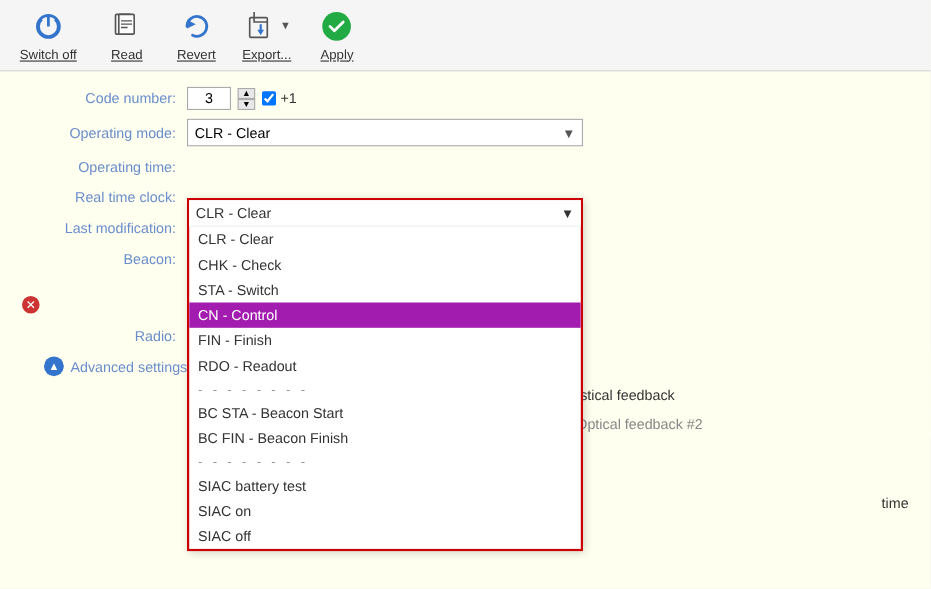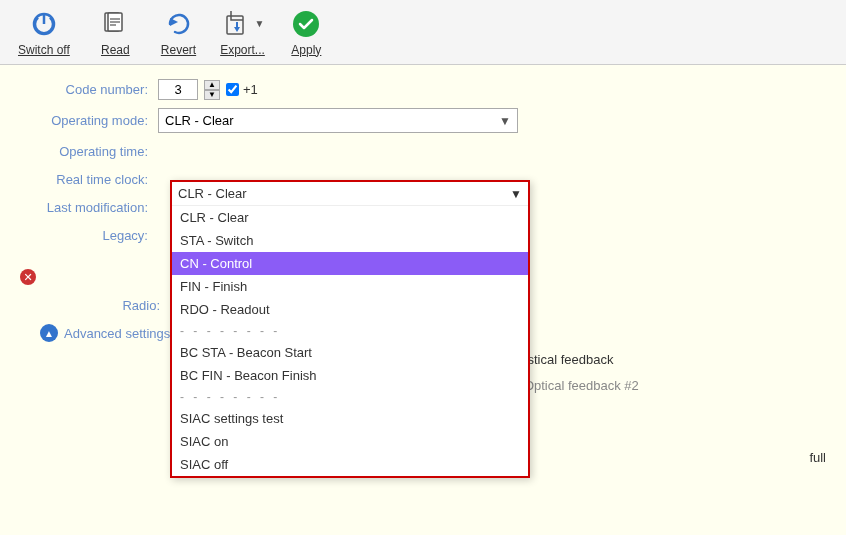--- a/index.html
+++ b/index.html
@@ -62,21 +62,21 @@
     
     .main {
       background: #fffff0;
       padding: 10px 0;
       position: relative;
     }
 
     .form-row {
       display: flex;
       align-items: center;
-      padding: 4px 8px;
+      padding: 4px 20px;
       min-height: 28px;
     }
     .form-label {
       color: #6a8ecb;
       text-align: right;
       width: 150px;
       padding-right: 10px;
       font-size: 13px;
     }
     .form-value {
@@ -173,21 +173,21 @@
       overflow-y: auto;
     }
     .dropdown-item {
       padding: 4px 8px;
       cursor: pointer;
       color: #333;
       font-size: 13px;
       white-space: nowrap;
     }
     .dropdown-item.selected {
-      background: #8b5cf6;
+      background: #a21caf;
       color: white;
     }
     .dropdown-separator {
       padding: 3px 8px;
       color: #999;
       font-size: 12px;
       letter-spacing: 3px;
     }
 
     
@@ -386,21 +386,21 @@
     <span class="form-label">Real time clock:</span>
     <span class="form-value"></span>
   </div>
 
   <div class="form-row">
     <span class="form-label">Last modification:</span>
     <span class="form-value"></span>
   </div>
 
   <div class="form-row">
-    <span class="form-label">Legacy:</span>
+    <span class="form-label">Beacon:</span>
     <span class="form-value"></span>
   </div>
 
   <div class="form-row" style="min-height:14px;"></div>
 
   <div class="beacon-row">
     <span class="remove-icon">✕</span>
   </div>
 
   <div class="beacon-row">
@@ -411,21 +411,21 @@
   <div class="advanced-row">
     <span style="width:20px; display:inline-block;"></span>
     <span class="advanced-icon">▲</span>
     <span class="advanced-label">Advanced settings:</span>
     <span style="margin-left:10px;">
       <input type="checkbox" class="checkbox-small" style="">
     </span>
     <span class="remove-icon" style="margin-left:6px;">✕</span>
   </div>
 
-  <div style="position:absolute; right:20px; top:385px; color:#333; font-size:13px;">full</div>
+  <div style="position:absolute; right:20px; top:385px; color:#333; font-size:13px;">time</div>
 
   <div class="checkbox-row">
     <div class="checkbox-pair">
       <div class="checkbox-item">
         <input type="checkbox" class="checkbox-small" style="">
         <span>Legacy protocol</span>
       </div>
       <div class="checkbox-item">
         <input type="checkbox" class="checkbox-small" checked="" style="">
         <span>Acoustical feedback</span>
@@ -446,27 +446,28 @@
     </div>
   </div>
 
   <div class="dropdown-open">
     <div class="dropdown-open-header">
       <span>CLR - Clear</span>
       <span class="arrow">▼</span>
     </div>
     <div class="dropdown-list" id="dropdown-list">
     <div class="dropdown-item">CLR - Clear</div>
+        <div class="dropdown-item">CHK - Check</div>
         <div class="dropdown-item">STA - Switch</div>
         <div class="dropdown-item selected">CN - Control</div>
         <div class="dropdown-item">FIN - Finish</div>
         <div class="dropdown-item">RDO - Readout</div>
         <div class="dropdown-separator">- - - - - - - -</div>
         <div class="dropdown-item">BC STA - Beacon Start</div>
         <div class="dropdown-item">BC FIN - Beacon Finish</div>
         <div class="dropdown-separator">- - - - - - - -</div>
-        <div class="dropdown-item">SIAC settings test</div>
+        <div class="dropdown-item">SIAC battery test</div>
         <div class="dropdown-item">SIAC on</div>
         <div class="dropdown-item">SIAC off</div>
       </div>
   </div>
 
 </div>
 
 </body></html>

